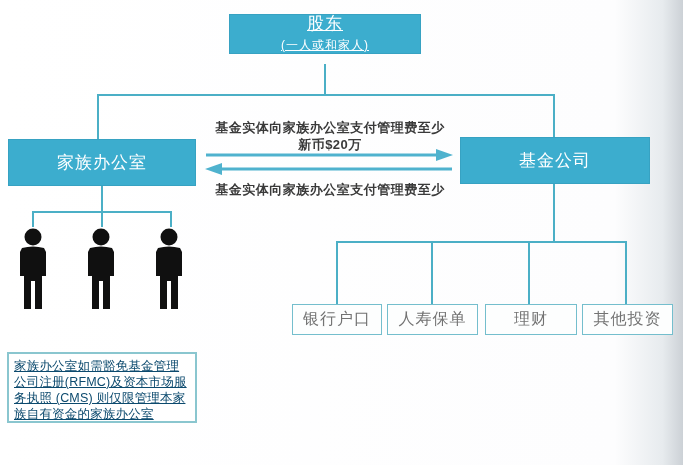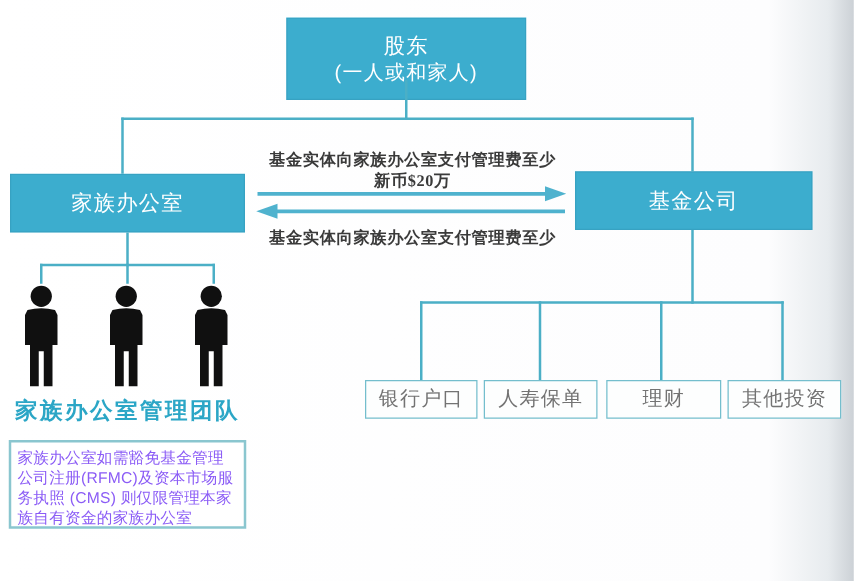--- a/index.html
+++ b/index.html
@@ -16,60 +16,61 @@
   .fillbox{
     position:absolute;
     background:#3cadce;
     color:#ffffff;
     display:flex;flex-direction:column;
     align-items:center;justify-content:center;
     text-align:center;
     box-shadow:0 0 0 1px rgba(38,130,158,.25) inset;
   }
   .fillbox .l1{font-size:17px;line-height:22px;letter-spacing:1px;}
-  .fillbox .l2{font-size:16px;line-height:21px;letter-spacing:1px;}
+  .fillbox .l2{font-size:12px;line-height:21px;letter-spacing:1px;}
   .line{position:absolute;background:#4bafc6;}
   .feetext{
     position:absolute;
     color:#3a3a3a;font-size:13px;line-height:16px;
-    text-align:center;font-weight:bold;letter-spacing:.5px;font-family:Liberation Serif, serif;
+    text-align:center;font-weight:bold;letter-spacing:.5px;
   }
   .outbox{
     position:absolute;
     border:1.5px solid #74becd;
     background:#fdfefe;
     color:#737373;
     font-size:16px;letter-spacing:1px;
     display:flex;align-items:center;justify-content:center;
     box-sizing:border-box;
   }
   .team-label{
     position:absolute;
     color:#2ba6c6;font-size:18px;font-weight:bold;
     letter-spacing:2px;text-align:center;
   }
   .notebox{
     position:absolute;
     border:2px solid #8ac6cf;
     background:#ffffff;
-    color:#8b5cf6;
+    color:#0c4a6e;
     font-size:12.5px;line-height:16px;
     padding:4px 5px;
     box-sizing:border-box;
     letter-spacing:.2px;
+    text-decoration:underline;
   }
   .person{position:absolute;width:44px;height:84px;}
   svg{display:block;}
 </style>
 </head>
 <body>
 
 <div class="stage">
 
-  <div class="fillbox" style="left:229px;top:14px;width:192px;height:66px;">
+  <div class="fillbox" style="left:229px;top:14px;width:192px;height:40px;text-decoration:underline;">
     <div class="l1">股东</div>
     <div class="l2">(一人或和家人)</div>
   </div>
 
   <div class="line" style="left:324px;top:64px;width:2px;height:31px;"></div>
   <div class="line" style="left:97px;top:94px;width:458px;height:2px;"></div>
   <div class="line" style="left:97px;top:94px;width:2px;height:45px;"></div>
   <div class="line" style="left:553px;top:94px;width:2px;height:43px;"></div>
 
   <div class="fillbox" style="left:460px;top:137px;width:190px;height:47px;">
@@ -114,21 +115,20 @@
       <path d="M11,21 Q22,18 33,21 L35,25 L35,49 L31,49 L31,82 L24,82 L24,54 L20,54 L20,82 L13,82 L13,49 L9,49 L9,25 Z" fill="#101010"></path>
     </svg>
   </div>
   <div class="person" style="left:147px;top:227px;">
     <svg width="44" height="84" viewBox="0 0 44 84">
       <circle cx="22" cy="10" r="8.5" fill="#101010"></circle>
       <path d="M11,21 Q22,18 33,21 L35,25 L35,49 L31,49 L31,82 L24,82 L24,54 L20,54 L20,82 L13,82 L13,49 L9,49 L9,25 Z" fill="#101010"></path>
     </svg>
   </div>
 
-  <div class="team-label" style="left:2px;top:316px;width:200px;">家族办公室管理团队</div>
 
   <div class="notebox" style="left:7px;top:352px;width:190px;height:71px;">
     <span>家族办公室如需豁免基金管理公司注册(RFMC)及资本市场服务执照 (CMS) 则仅限管理本家族自有资金的家族办公室</span>
   </div>
 
   <div class="line" style="left:553px;top:184px;width:2px;height:59px;"></div>
   <div class="line" style="left:336px;top:241px;width:291px;height:2px;"></div>
   <div class="line" style="left:336px;top:241px;width:2px;height:63px;"></div>
   <div class="line" style="left:431px;top:241px;width:2px;height:63px;"></div>
   <div class="line" style="left:528px;top:241px;width:2px;height:63px;"></div>

